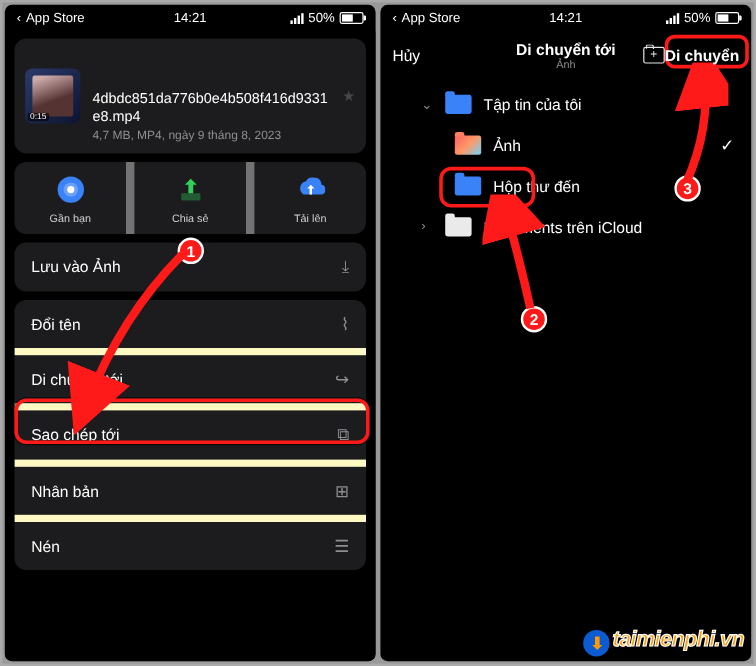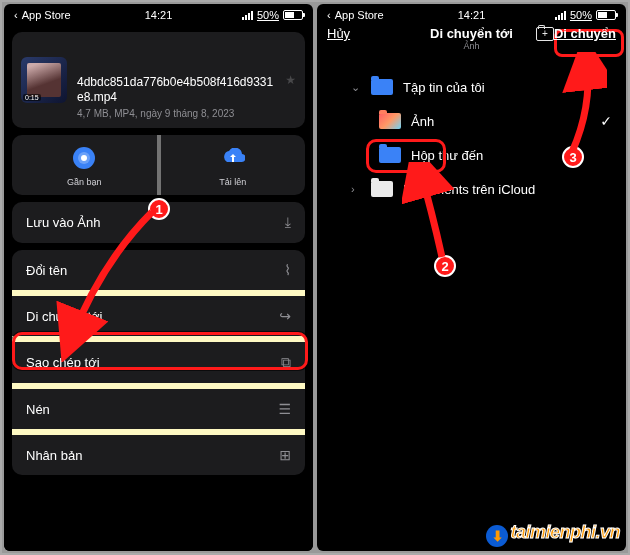--- a/index.html
+++ b/index.html
@@ -36,54 +36,54 @@
     .status-bar {
       height: 22px;
       display: flex;
       align-items: center;
       padding: 0 10px;
       font-size: 11px;
       font-weight: 500;
     }
     .status-left { flex: 1; display:flex; align-items:center; gap:4px;}
     .status-center { flex:1; text-align:center;}
-    .status-right { flex:1; display:flex; justify-content:flex-end; align-items:center; gap:4px;text-decoration:underline;}
+    .status-right { flex:1; display:flex; justify-content:flex-end; align-items:center; gap:4px;}
     .sig { display:inline-flex; gap:1px; align-items:flex-end;}
     .sig i { width:2px; background:#fff; display:block;}
     .sig i:nth-child(1){height:3px}.sig i:nth-child(2){height:5px}.sig i:nth-child(3){height:7px}.sig i:nth-child(4){height:9px}
     .batt { width:20px; height:10px; border:1px solid #fff; border-radius:2px; position:relative;}
     .batt::after{ content:''; position:absolute; right:-3px; top:2px; width:2px; height:4px; background:#fff; border-radius:0 1px 1px 0;}
     .batt i { position:absolute; left:1px; top:1px; bottom:1px; width:48%; background:#fff;}
 
     
     .left-content { flex:1; background:#000; padding:6px 8px 0; display:flex; flex-direction:column; gap:7px; overflow:hidden;}
     .file-card { background:#1c1c1e; border-radius:10px; padding:9px; display:flex; gap:10px; align-items:center;}
     .thumb { width:46px; height:46px; border-radius:6px; background:linear-gradient(135deg,#2a3a6a,#0e1430); position:relative; overflow:hidden; flex-shrink:0;}
     .thumb::after{content:'0:15';position:absolute;left:2px;bottom:2px;font-size:7px;background:rgba(0,0,0,.6);padding:0 2px;border-radius:2px;}
     .thumb-img{position:absolute;inset:6px;background:linear-gradient(160deg,#caa 10%,#533 60%);border-radius:2px;}
     .file-txt{flex:1; min-width:0;margin-top:34px;}
     .file-name{font-size:12px; line-height:1.25; word-break:break-all;}
     .file-meta{font-size:10px; color:#8e8e93; margin-top:3px;}
     .star-fav{color:#48484a;}
 
     .share-row{ background:#1c1c1e; border-radius:10px; display:flex; }
     .share-item{ flex:1; display:flex; flex-direction:column; align-items:center; gap:6px; padding:10px 4px 8px;}
-    .share-item:not(:last-child){border-right:4px solid #737373;}
+    .share-item:not(:last-child){border-right:7px solid #737373;}
     .share-ico{ width:26px; height:26px; display:flex; align-items:center; justify-content:center;}
     .share-lbl{font-size:9px; color:#d1d1d6;}
 
     .menu-group{ background:#1c1c1e; border-radius:10px; overflow:hidden;}
     .menu-item{ display:flex; align-items:center; justify-content:space-between; padding:12px 14px; font-size:13px;}
     .menu-item + .menu-item{ border-top:6px solid #fef9c3;}
     .menu-ico{ color:#8e8e93; font-size:14px;}
     .danger{ color:#ff453a;}
     .danger .menu-ico{ color:#ff453a;}
 
     
-    .nav-header{ height:40px; position:relative; display:flex; align-items:flex-start; padding:0 10px;text-decoration:underline;}
+    .nav-header{ height:40px; position:relative; display:flex; align-items:center; padding:0 10px;}
     .nav-cancel{font-size:13px;}
     .nav-title-wrap{position:absolute; left:0; right:0; text-align:center; pointer-events:none;}
     .nav-title{font-size:13px; font-weight:600; display:block;}
     .nav-sub{font-size:9px; color:#8e8e93; display:block;}
     .nav-right{margin-left:auto; display:flex; align-items:center; z-index:1;}
     .nav-newfolder{ width:18px; height:14px; border:1.3px solid #fff; border-radius:2px; position:relative; opacity:.9;}
     .nav-newfolder::before{content:'';position:absolute;left:1px;top:-3px;width:5px;height:3px;border:1.3px solid #fff; border-bottom:none; border-radius:2px 2px 0 0;}
     .nav-newfolder::after{content:'+';position:absolute;inset:0;display:flex;align-items:center;justify-content:center;font-size:10px;line-height:1;}
     .nav-move{font-size:13px; font-weight:600;}
 
@@ -153,20 +153,29 @@
             <svg width="26" height="26" viewBox="0 0 26 26">
                 <circle cx="13" cy="13" r="11" fill="#3a82f7"></circle>
                 <circle cx="13" cy="13" r="6" fill="#fff" opacity=".25"></circle>
                 <circle cx="13" cy="13" r="3" fill="#fff"></circle>
               </svg>
           </div>
           <span class="share-lbl">Gần bạn</span>
         </div>
         <div class="share-item">
           <div class="share-ico">
+            <svg width="20" height="22" viewBox="0 0 20 22">
+                <path d="M10 2l-5 5h3v7h4V7h3z" fill="#30d158"></path>
+                <rect x="2" y="14" width="16" height="6" rx="1" fill="#30d158" opacity=".35"></rect>
+              </svg>
+          </div>
+          <span class="share-lbl">Chia sẻ</span>
+        </div>
+        <div class="share-item">
+          <div class="share-ico">
             <svg width="24" height="20" viewBox="0 0 24 20">
                 <path d="M6 14a6 6 0 0 1 2-11 7 7 0 0 1 13 3 4 4 0 0 1-1 8H6z" fill="#3a82f7"></path>
                 <path d="M12 6l-3 3h2v5h2v-5h2z" fill="#fff"></path>
               </svg>
           </div>
           <span class="share-lbl">Tải lên</span>
         </div>
       </div>
 
       <div class="menu-group">
@@ -183,26 +192,26 @@
         </div>
         <div class="menu-item">
           <span>Di chuyển tới</span>
           <span class="menu-ico">↪</span>
         </div>
         <div class="menu-item">
           <span>Sao chép tới</span>
           <span class="menu-ico">⧉</span>
         </div>
         <div class="menu-item">
+          <span>Nhân bản</span>
+          <span class="menu-ico">⊞</span>
+        </div>
+        <div class="menu-item">
           <span>Nén</span>
           <span class="menu-ico">☰</span>
-        </div>
-        <div class="menu-item">
-          <span>Nhân bản</span>
-          <span class="menu-ico">⊞</span>
         </div>
       </div>
 
     </div>
   </div>
 
   <div class="phone">
     <div class="status-bar">
       <div class="status-left">
         <span>‹</span>

